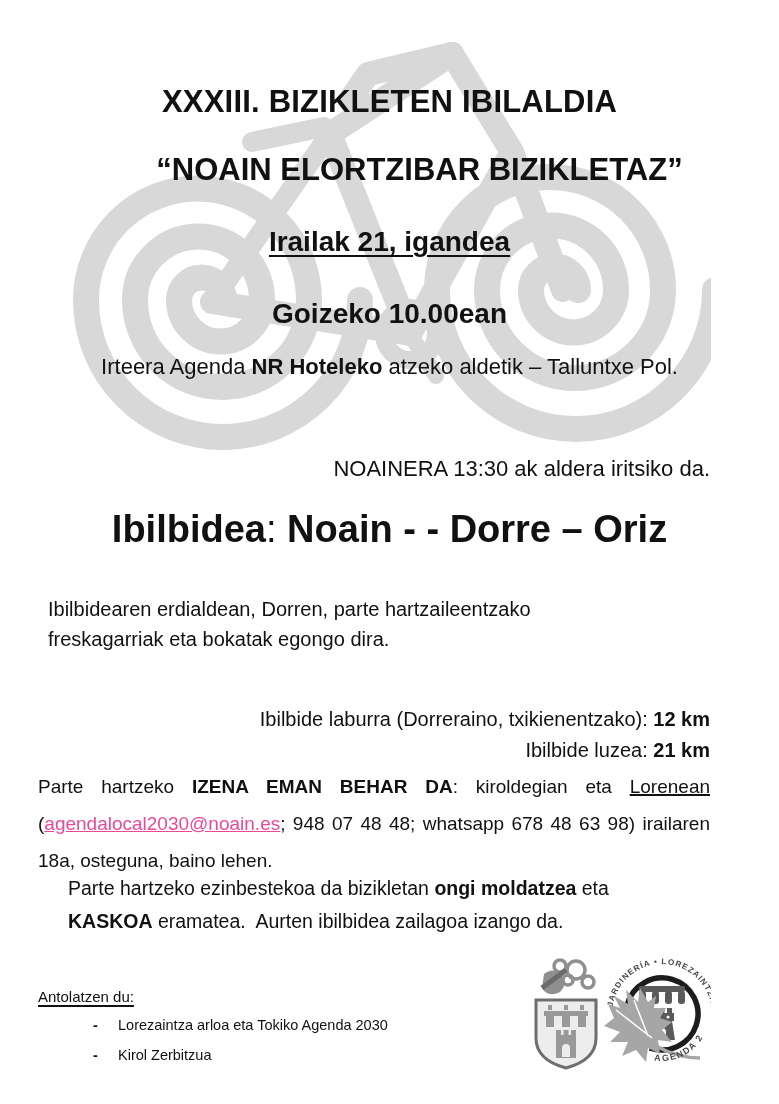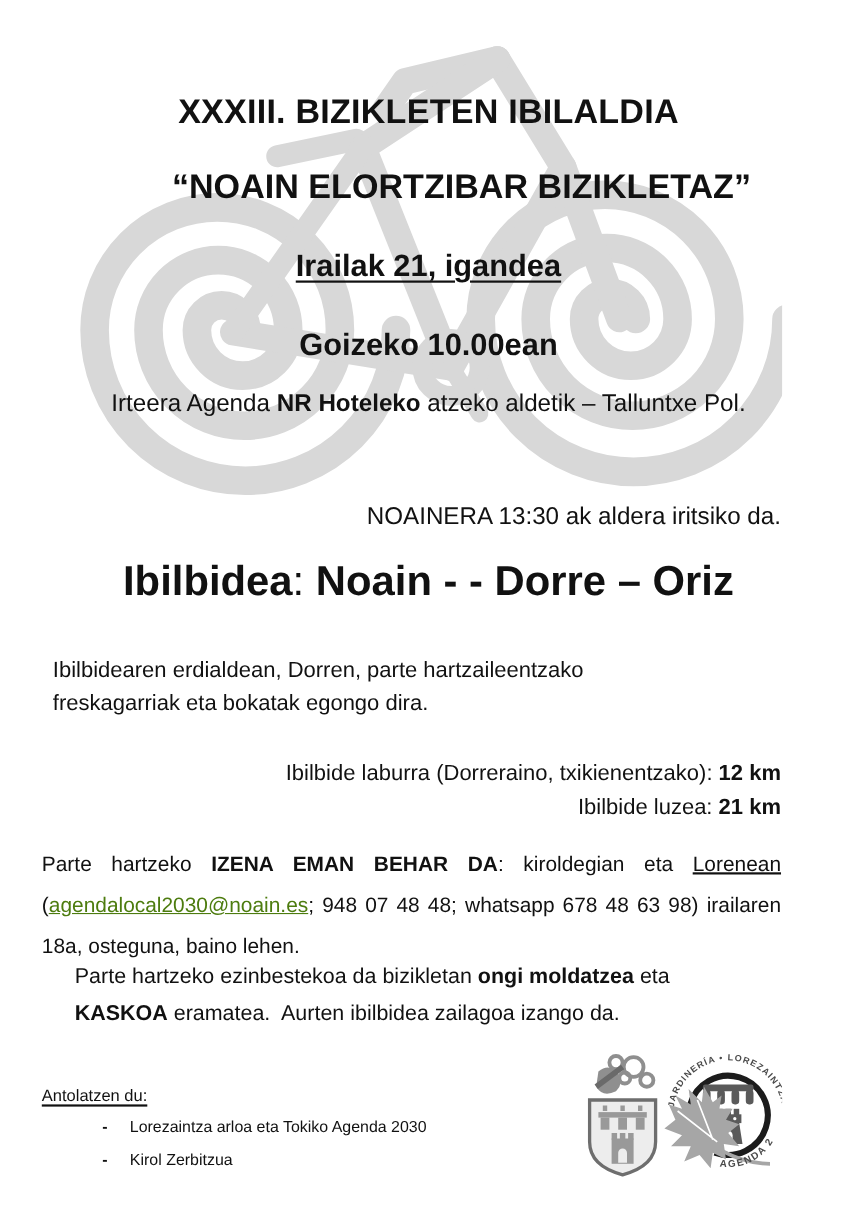--- a/index.html
+++ b/index.html
@@ -5,33 +5,33 @@
   html,body{margin:0;padding:0;background:#ffffff;}
   .page{
     position:relative;width:711px;height:1104px;background:#ffffff;
     font-family:"Liberation Sans",sans-serif;color:#111111;overflow:hidden;
   }
   .wm{position:absolute;left:0;top:0;z-index:0;pointer-events:none;}
   .tx{position:absolute;z-index:1;}
   .b{font-weight:700;}
   .u{text-decoration:underline;text-decoration-thickness:2px;text-underline-offset:4px;}
   .u2{text-decoration:underline;text-decoration-thickness:1.5px;}
-  .lnk{color:#4d7c0f;text-decoration:underline;cursor:pointer;}
+  .lnk{color:#ec4899;text-decoration:underline;cursor:pointer;}
   .center{left:0;width:779px;text-align:center;}
   .box{left:38px;width:672px;}
   .title{top:84px;font-size:31px;font-weight:700;letter-spacing:.2px;}
   .subtitle{top:152px;font-size:31px;font-weight:700;padding-left:30px;}
   .dateline{top:226px;font-size:28px;font-weight:700;}
   .timeline{top:298px;font-size:28px;font-weight:700;}
   .startline{top:354px;font-size:22px;}
   .arrival{top:456px;font-size:22px;text-align:right;}
   .routehead{top:508px;font-size:38px;font-weight:700;}
   .routehead .colon{font-weight:400;}
   .midpoint{top:594px;padding-left:10px;font-size:20px;line-height:30px;}
-  .kms{top:688px;font-size:20px;line-height:31px;text-align:right;}
+  .kms{top:704px;font-size:20px;line-height:31px;text-align:right;}
   .registration{top:768px;font-size:19px;line-height:37px;}
   .jline{text-align:justify;text-align-last:justify;white-space:nowrap;}
   .requirements{top:872px;padding-left:30px;font-size:19.5px;line-height:33px;box-sizing:border-box;}
   .organizers{top:988px;font-size:15px;}
   .org-head{display:inline-block;text-decoration:underline;text-decoration-thickness:1.5px;text-underline-offset:3px;}
   .org-item{margin-top:11px;margin-left:55px;font-size:14.5px;line-height:19px;display:flex;}
   .org-dash{width:25px;font-weight:700;}
   .logo{position:absolute;z-index:1;}
 </style>
 </head>

